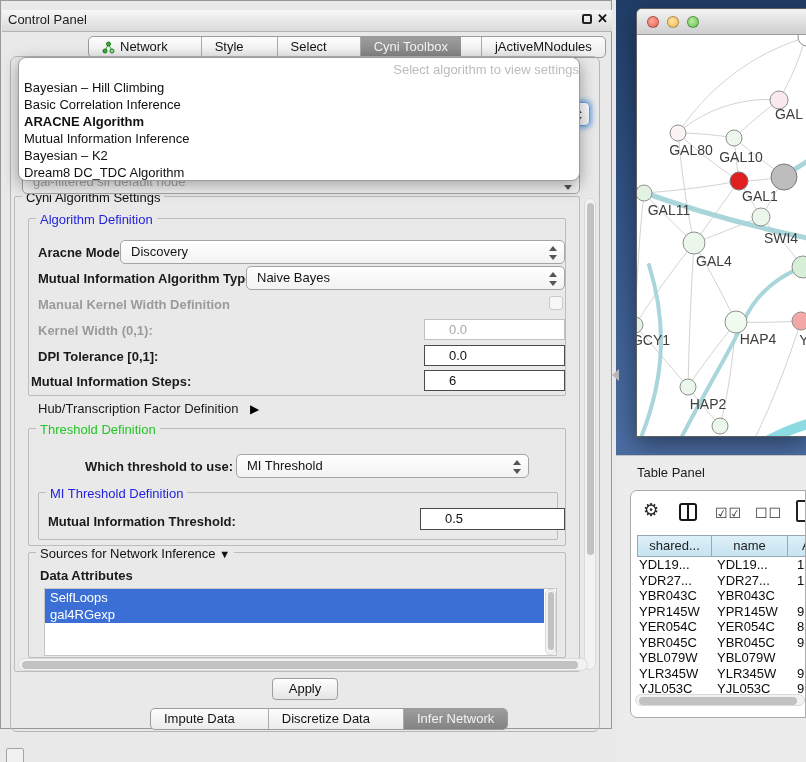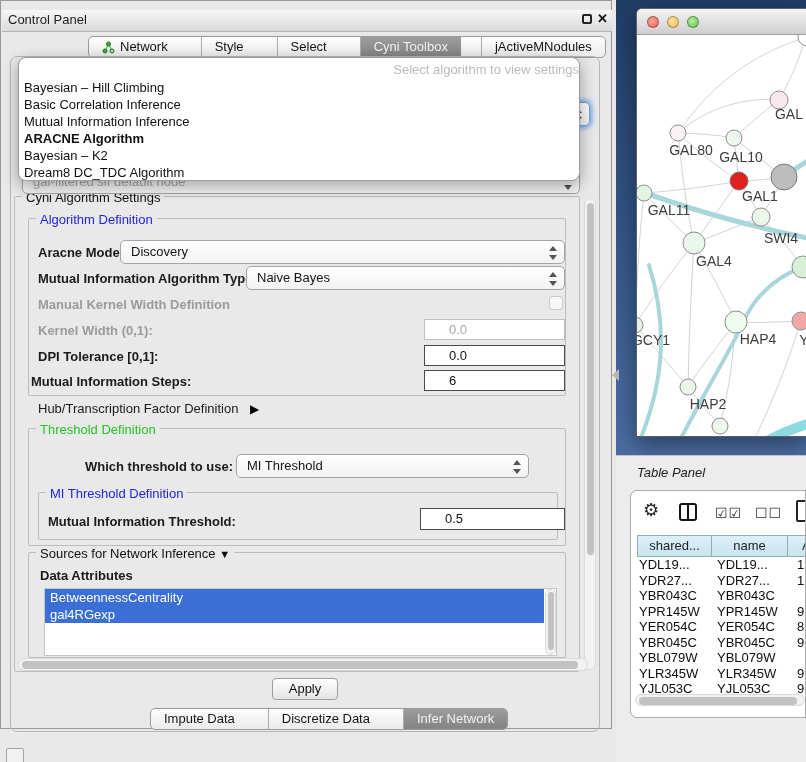--- a/index.html
+++ b/index.html
@@ -80,21 +80,21 @@
   #mac-titlebar{position:relative;height:26px;background:linear-gradient(#f4f4f4,#cecece);border-bottom:1px solid #9b9b9b;}
   .tl{position:absolute;top:7px;width:12px;height:12px;border-radius:50%;border:1px solid rgba(0,0,0,.3);}
   .tl.red{left:10px;background:radial-gradient(circle at 4px 4px,#ffa99a,#ea5d4e);}
   .tl.yellow{left:30px;background:radial-gradient(circle at 4px 4px,#ffe2a0,#f3bb4b);}
   .tl.green{left:50px;background:radial-gradient(circle at 4px 4px,#b6eda0,#63c04e);}
   #net{display:block;background:#fff;}
   .nlabel{font-family:"Liberation Sans",sans-serif;font-size:14px;fill:#3d3d3d;text-anchor:middle;}
 
   
   #tp-region{left:616px;top:455px;width:190px;height:307px;background:#ececec;border-top:1px solid #c2c2c2;}
-  #tp-title{left:637px;top:465px;font-size:13px;color:#1c1c1c;font-style:italic;}
+  #tp-title{left:637px;top:465px;font-size:13px;color:#1c1c1c;}
   #tblwin{left:630px;top:490px;width:176px;height:228px;background:#fff;border:1px solid #ababab;
           border-radius:7px 0 0 7px;overflow:hidden;}
   .ticon{position:absolute;color:#2a2a2a;}
   #icon-gear{left:12px;top:8px;font-size:18px;}
   #icon-cols{left:48px;top:12px;width:18px;height:18px;border:2px solid #161616;border-radius:3px;
              background:linear-gradient(#161616,#161616) center/2px 100% no-repeat;}
   #icon-chk{left:84px;top:14px;font-size:14px;letter-spacing:1px;color:#333;}
   #icon-unchk{left:124px;top:14px;font-size:14px;letter-spacing:1px;color:#333;}
   #icon-doc{left:165px;top:9px;width:16px;height:22px;border:2px solid #222;border-radius:2px;}
   .hcell{position:absolute;top:44px;height:22px;background:linear-gradient(#ddf0f8,#c6e4f1);
@@ -165,22 +165,22 @@
       <i class="up"></i>
       <i class="dn"></i>
     </span>
 </div>
 
 <div id="popup" class="abs">
   <div class="popup-placeholder">Select algorithm to view settings</div>
   <div>
       <div class="popup-item">Bayesian – Hill Climbing</div>
       <div class="popup-item">Basic Correlation Inference</div>
+      <div class="popup-item bold">ARACNE Algorithm</div>
       <div class="popup-item">Mutual Information Inference</div>
-      <div class="popup-item bold">ARACNE Algorithm</div>
       <div class="popup-item">Bayesian – K2</div>
       <div class="popup-item">Dream8 DC_TDC Algorithm</div>
     </div>
 </div>
 
 <div class="grp" style="left:14px;top:196px;width:566px;height:476px;"></div>
 <span class="grp-title" style="left:22px;top:190px;">Cyni Algorithm Settings</span>
 
 <div class="sb-track" style="left:584px;top:198px;width:12px;height:472px;">
   <div class="sb-thumb" style="left:2px;top:4px;width:7px;height:352px;"></div>
@@ -243,21 +243,21 @@
 <div class="tfield" style="left:420px;top:508px;width:145px;height:22px;line-height:20px;">0.5</div>
 
 <div class="grp" style="left:28px;top:552px;width:538px;height:106px;"></div>
 <span class="grp-title" style="left:36px;top:546px;">
   <span>Sources for Network Inference</span>
   <span style="font-size:11px;">▼</span>
 </span>
 <span class="lbl blbl" style="left:40px;top:568px;">Data Attributes</span>
 
 <div id="attr-list" class="abs">
-    <div class="attr-item">BetweennessCentrality</div>
+    <div class="attr-item">SelfLoops</div>
     <div class="attr-item">gal4RGexp</div>
   </div>
 <div class="sb-track" style="left:545px;top:589px;width:11px;height:66px;border-radius:5px;">
   <div class="sb-thumb" style="left:2px;top:2px;width:6px;height:58px;"></div>
 </div>
 
 <div class="sb-track" style="left:18px;top:658px;width:570px;height:13px;">
   <div class="sb-thumb" style="left:3px;top:2px;width:556px;height:8px;"></div>
 </div>
 

